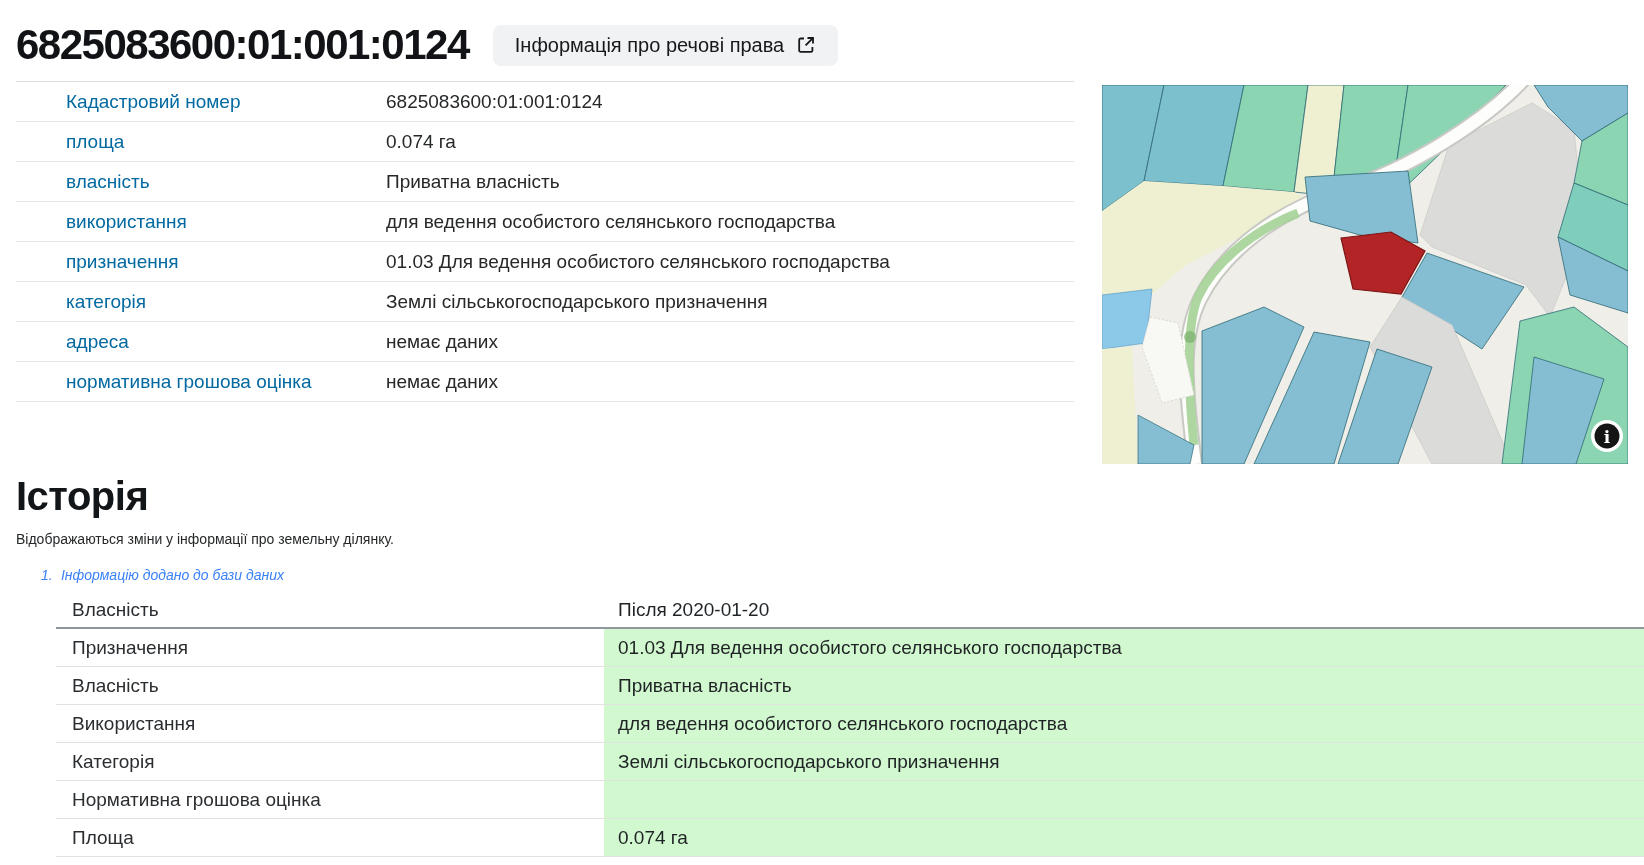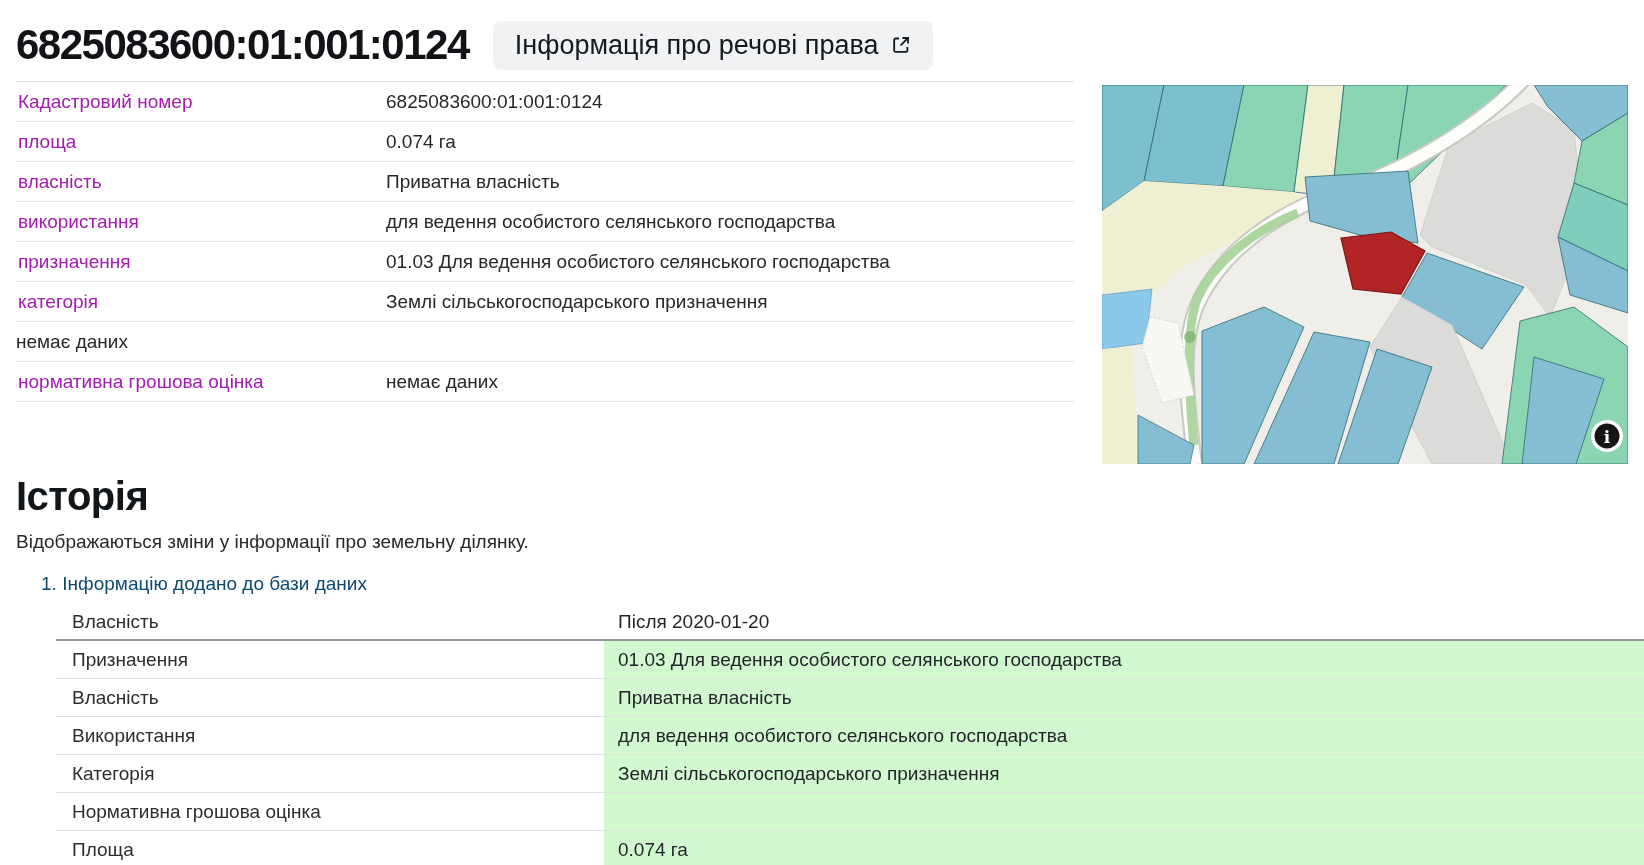--- a/index.html
+++ b/index.html
@@ -13,47 +13,47 @@
 
   
   .header { display:flex; align-items:center; padding-top:6px; height:78px; }
   .page-title {
     margin:0; font-size:42px; font-weight:700; letter-spacing:-1.5px;
     color:#111316; white-space:nowrap;
   }
   .rights-btn {
     margin-left:24px; display:inline-flex; align-items:center; gap:12px;
     background:#f1f2f4; border:none; border-radius:8px;
-    padding:9px 22px; font-size:27px; color:#16191c;
+    padding:9px 22px; font-size:20px; color:#16191c;
     font-family:"Liberation Sans", sans-serif;
     cursor:pointer; text-decoration:none; white-space:nowrap;
   }
   .ext-icon { width:20px; height:20px; display:block; }
 
   
   .content { display:flex; align-items:flex-start; }
   .info-table { width:1069px; border-top:1px solid #dcdfe1; }
   .info-row {
     display:grid; grid-template-columns:370px 1fr;
     min-height:40px; align-items:center;
     border-bottom:1px solid #e4e6e8;
     font-size:19px;
   }
-  .info-row .lbl { color:#a21caf; padding-left:2px; }
+  .info-row .lbl { color:#0369a1; padding-left:2px;margin-left:48px; }
   .info-row .val { color:#26282a; }
 
   .map-wrap { margin-left:28px; width:526px; height:379px; position:relative; margin-top:4px; }
   .map-wrap svg { display:block; }
 
   
   .history-heading { margin:10px 0 0; font-size:40px; font-weight:700; color:#131619; letter-spacing:-0.5px; }
-  .history-desc { margin:12px 0 0; font-size:19px; color:#26282a; }
+  .history-desc { margin:12px 0 0; font-size:14px; color:#26282a; }
 
   .history-list { list-style:none; margin:20px 0 0; padding:0 0 0 25px; }
-  .history-entry-title { font-size:19px; color:#0c4a6e; }
+  .history-entry-title { font-size:14px; color:#3b82f6;font-style:italic; }
   .history-entry-index { display:inline-block; min-width:16px; }
 
   .history-table { margin:10px 0 0 15px; width:1595px; }
   .h-row {
     display:grid; grid-template-columns:548px 1fr;
     min-height:38px; align-items:center; font-size:19px;
   }
   .h-row .cell { padding:6px 0; align-self:stretch; display:flex; align-items:center; }
   .h-row .lbl { padding-left:16px; color:#2b2e31; }
   .h-row .val { padding-left:14px; color:#1f2326; }
@@ -99,20 +99,21 @@
       </div>
       <div class="info-row">
         <span class="lbl">призначення</span>
         <span class="val">01.03 Для ведення особистого селянського господарства</span>
       </div>
       <div class="info-row">
         <span class="lbl">категорія</span>
         <span class="val">Землі сільськогосподарського призначення</span>
       </div>
       <div class="info-row">
+        <span class="lbl">адреса</span>
         <span class="val">немає даних</span>
       </div>
       <div class="info-row">
         <span class="lbl">нормативна грошова оцінка</span>
         <span class="val">немає даних</span>
       </div>
     </div>
 
     <div class="map-wrap">
       <svg width="526" height="379" viewBox="0 0 526 379">

